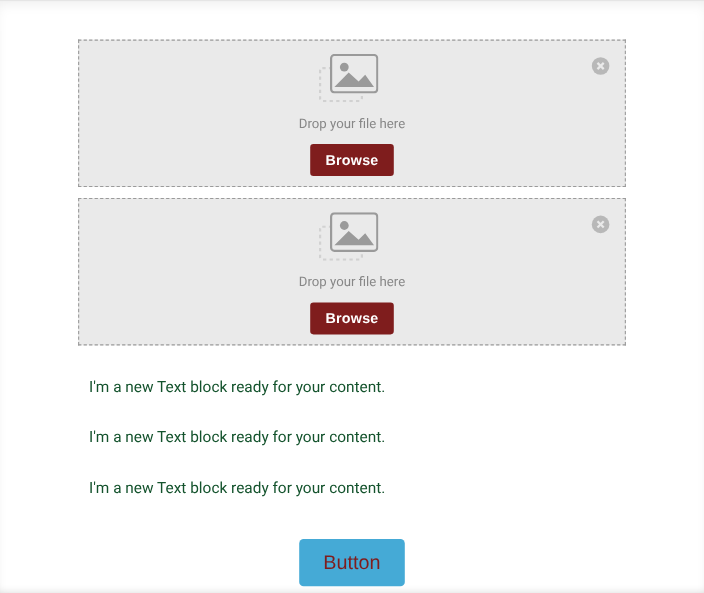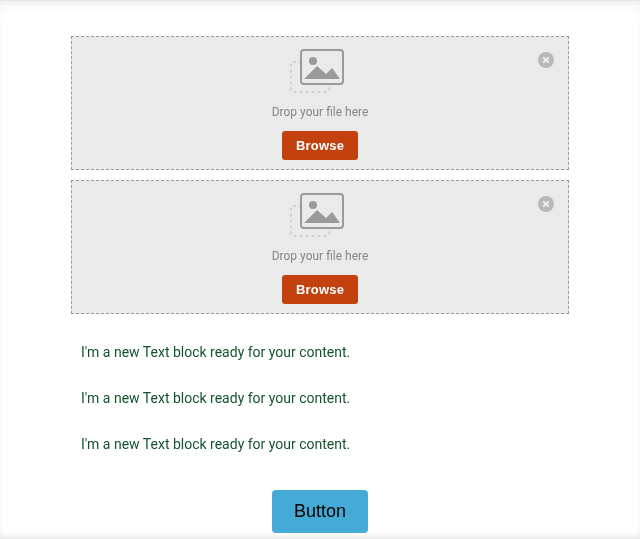--- a/index.html
+++ b/index.html
@@ -65,21 +65,21 @@
       left: 6px;
     }
 
     .drop-text {
       font-size: 12px;
       color: #878787;
       margin-top: 10px;
     }
     .browse-btn {
       margin-top: 12px;
-      background: #c2410c;
+      background: #7f1d1d;
       color: #fff;
       font-size: 13px;
       font-weight: 600;
       padding: 7px 14px;
       border: none;
       border-radius: 3px;
       cursor: pointer;
       letter-spacing: 0.2px;
     }
     .close-btn {
@@ -114,21 +114,21 @@
     }
     .text-block + .text-block { margin-top: 30px; }
 
     .action-btn-row {
       display: flex;
       justify-content: center;
       margin-top: 38px;
     }
     .action-btn {
       background: #45aad6;
-      color: #000000;
+      color: #7f1d1d;
       font-size: 18px;
       padding: 11px 22px;
       border: none;
       border-radius: 4px;
       cursor: pointer;
     }
   </style>
 </head>
 <body>
 

